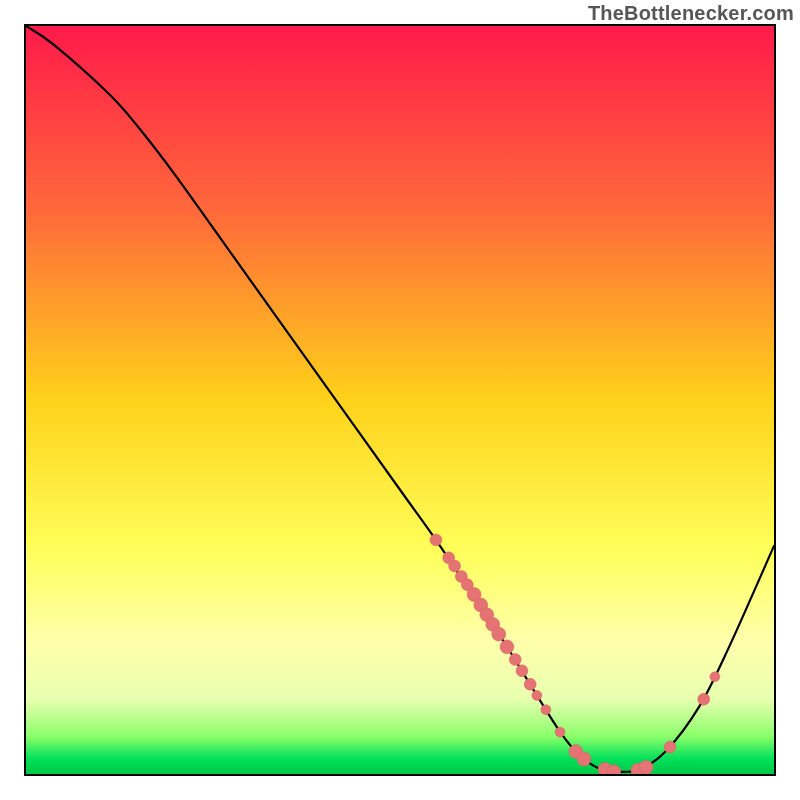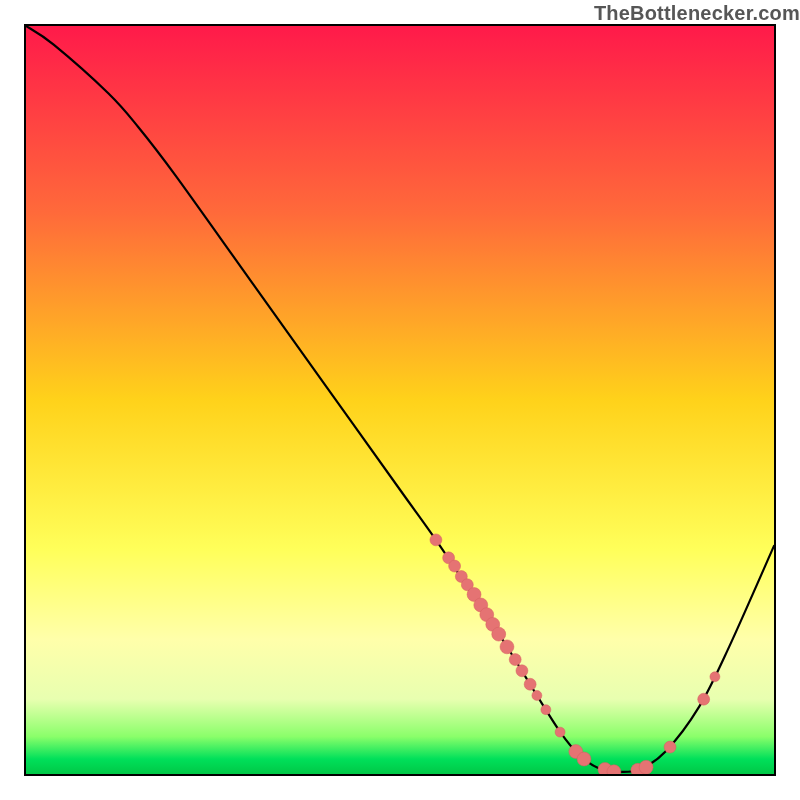--- a/index.html
+++ b/index.html
@@ -23,21 +23,21 @@
       #ffff5a 70%,
       #ffffaa 82%,
       #e8ffb0 90%,
       #8aff6a 95%,
       #00e05a 98%,
       #00c846 100%
     );
   }
   .watermark {
     position: absolute;
-    right: 0;
+    right: 6px;
     top: 2px;
     font-family: Arial, Helvetica, sans-serif;
     font-size: 20px;
     font-weight: bold;
     color: #565656;
     letter-spacing: 0.2px;
   }
   svg.curve {
     position: absolute;
     left: 0;

